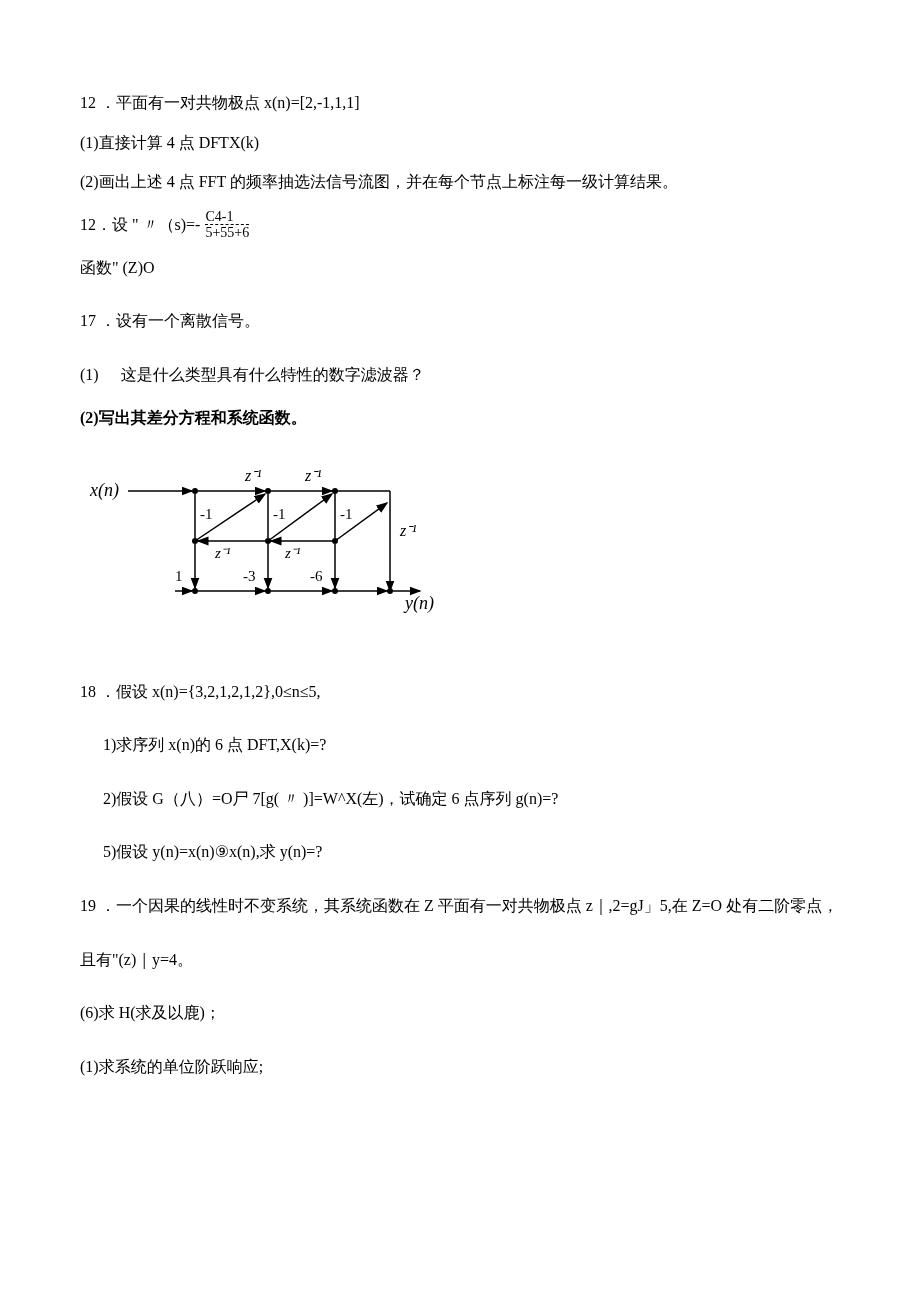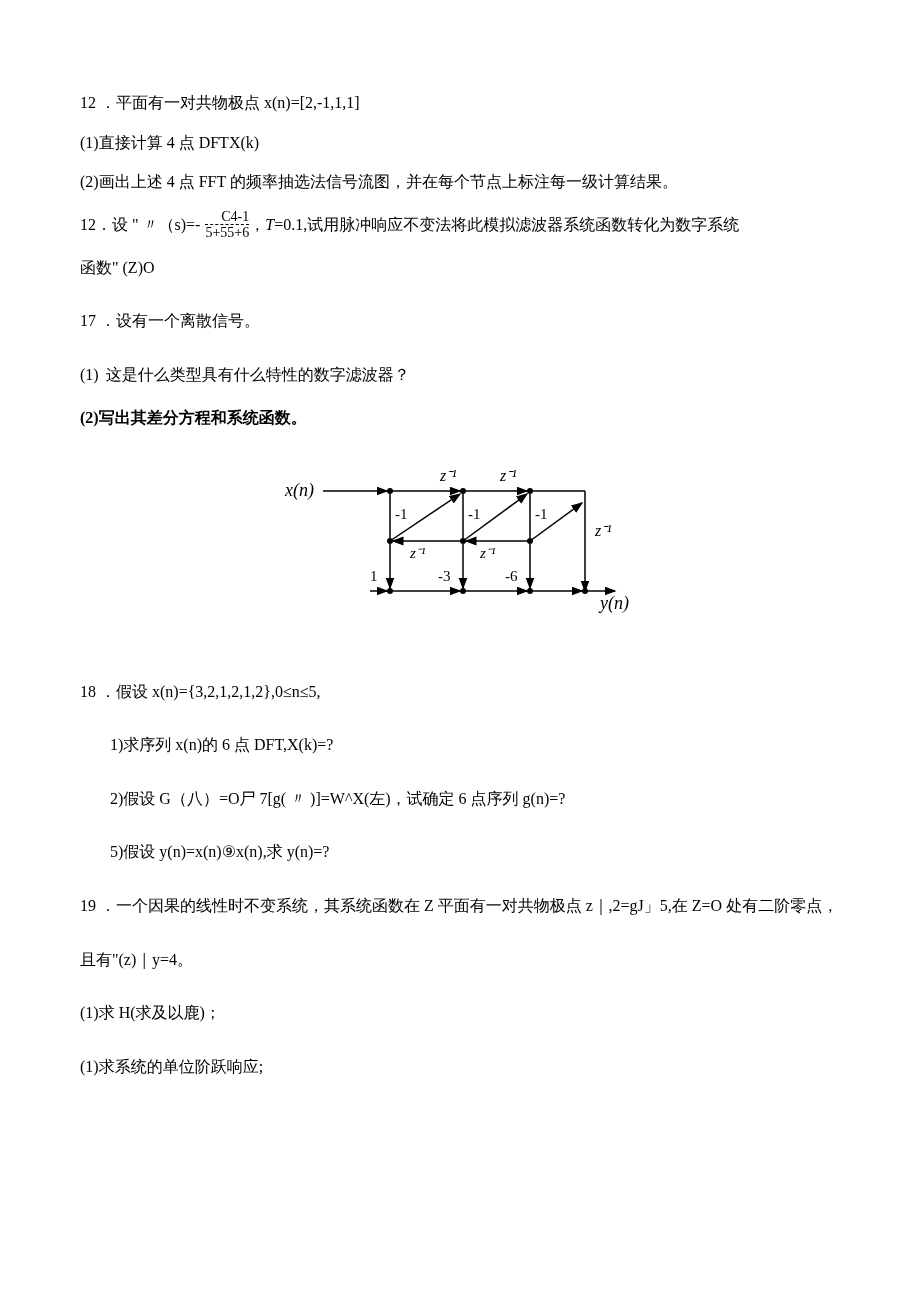--- a/index.html
+++ b/index.html
@@ -13,38 +13,38 @@
       font-family: "SimSun", "Times New Roman", serif;
       font-size: 16px;
       color: #000;
       padding: 90px 80px 40px 80px;
       line-height: 1.6;
     }
     .para {
       margin-bottom: 14px;
     }
     .indent {
-      margin-left: 30px;
+      margin-left: 23px;
     }
     .indent2 {
-      margin-left: 3px;
+      margin-left: 18px;
     }
     .gap {
       margin-top: 28px;
     }
     .italic {
       font-style: italic;
     }
     .frac-block {
       display: inline-block;
       vertical-align: middle;
       padding-left: 5px;
     }
     .frac-top {
-      text-align: right;
+      text-align: left;
       font-size: 14px;
       line-height: 1.1;
     }
     .frac-mid {
       border-top: 1px dashed #000;
     }
     .frac-bot {
       text-align: right;
       font-size: 14px;
       line-height: 1.1;
@@ -54,21 +54,21 @@
       align-items: center;
       flex-wrap: nowrap;
     }
     .q16-pre {
       white-space: nowrap;
     }
     .q16-post {
       white-space: nowrap;
     }
     .figure-wrap {
-      text-align: center;
+      text-align: left;
       margin: 30px 0 50px 0;
     }
     .figure-svg {
       display: inline-block;
     }
   </style>
 </head>
 <body>
 
 <div class="para">
@@ -78,21 +78,20 @@
 <div class="para">(1)直接计算 4 点 DFTX(k)</div>
 <div class="para">(2)画出上述 4 点 FFT 的频率抽选法信号流图，并在每个节点上标注每一级计算结果。</div>
 
 <div class="para q16-line">
   <span class="q16-pre"><span>12</span><span>．设 " 〃（s)=-</span></span>
   <span class="frac-block">
     <div class="frac-top">C4-1</div>
     <div class="frac-mid"></div>
     <div class="frac-bot">5+55+6</div>
   </span>
-  <span class="q16-post">，<span class="italic">T</span><span>=0.1,试用脉冲响应不变法将此模拟滤波器系统函数转化为数字系统</span></span>
 </div>
 <div class="para" style="margin-top:10px;">函数" (Z)O</div>
 
 <div class="para gap">
   <span>17</span>
   <span>．设有一个离散信号。</span>
 </div>
 <div class="para gap">
   <span>(1)</span>
   <span class="indent2">这是什么类型具有什么特性的数字滤波器？</span>
@@ -179,14 +178,14 @@
 </div>
 <div class="para indent gap">1)求序列 x(n)的 6 点 DFT,X(k)=?</div>
 <div class="para indent gap">2)假设 G（八）=O尸 7[g( 〃 )]=W^X(左)，试确定 6 点序列 g(n)=?</div>
 <div class="para indent gap">5)假设 y(n)=x(n)⑨x(n),求 y(n)=?</div>
 
 <div class="para gap">
   <span>19</span>
   <span>．一个因果的线性时不变系统，其系统函数在 Z 平面有一对共物极点 z｜,2=gJ」5,在 Z=O 处有二阶零点，</span>
 </div>
 <div class="para gap">且有"(z)｜y=4。</div>
-<div class="para gap">(1)求 H(求及以鹿)；</div>
+<div class="para gap">(6)求 H(求及以鹿)；</div>
 <div class="para gap">(1)求系统的单位阶跃响应;</div>
 
 </body></html>

